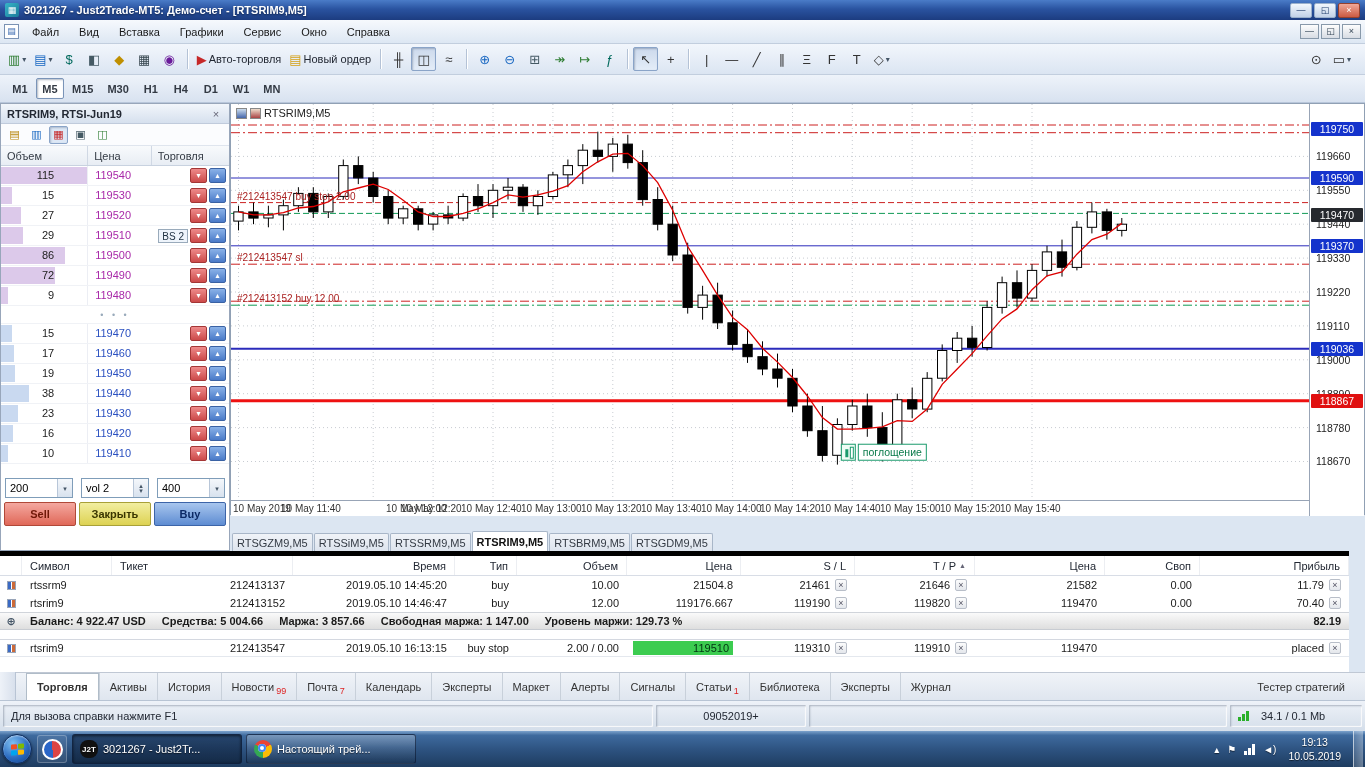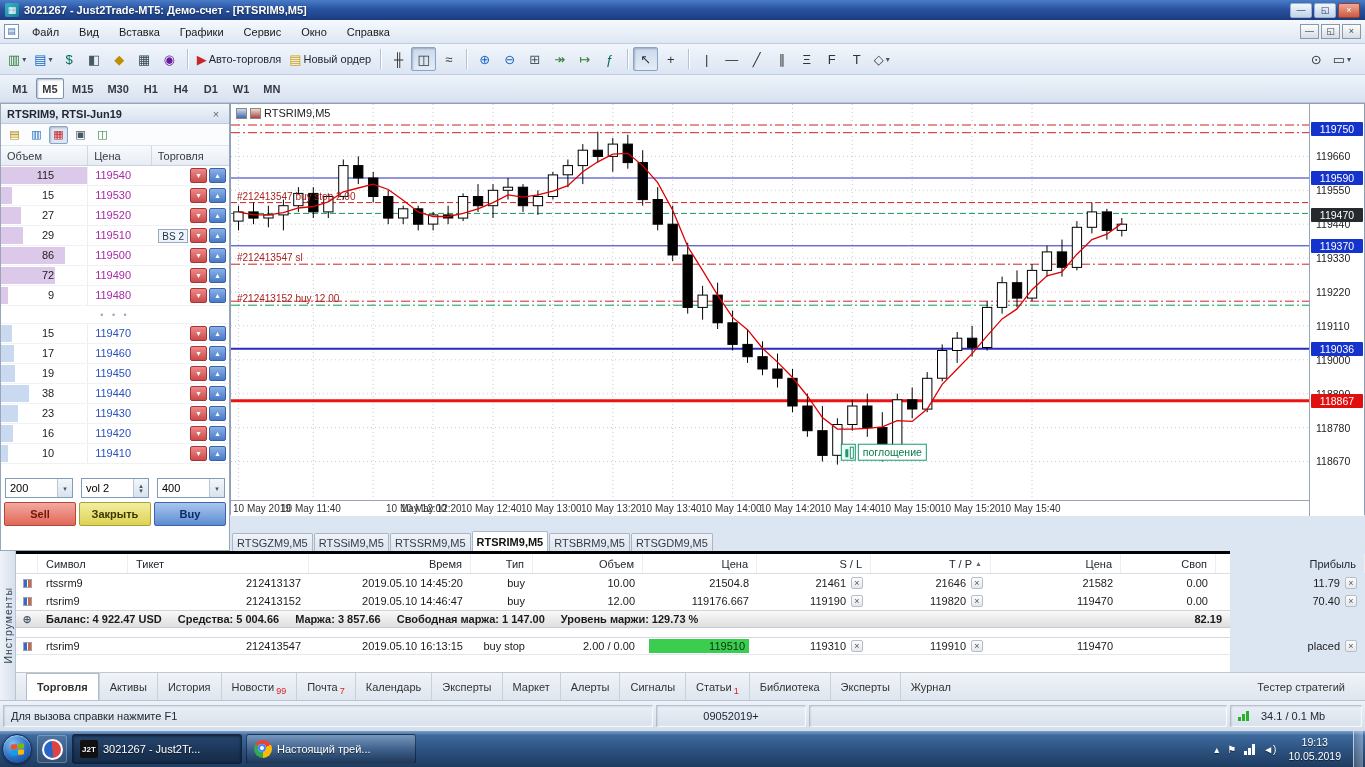--- a/index.html
+++ b/index.html
@@ -87,21 +87,21 @@
 .scale-badge{position:absolute;left:1px;right:1px;text-align:center;font-size:10.5px;color:#fff;border-radius:1px;height:14px;line-height:14px}
 
 
 .chart-tabs{position:absolute;top:531px;left:230px;width:1135px;height:20px;display:flex;align-items:flex-end;padding-left:2px}
 .ctab{height:18px;padding:0 4px;display:flex;align-items:center;background:linear-gradient(#f0f3f8,#dde4ee);border:1px solid #a8b6c8;border-bottom:none;margin-right:1px;color:#333a44;border-radius:2px 2px 0 0}
 .ctab.active{background:#fff;height:20px;font-weight:bold;color:#111}
 
 
 .side-tab{position:absolute;top:551px;left:0;width:16px;height:149px;background:linear-gradient(90deg,#eef2f8,#d8e0ec);border-right:1px solid #b8c4d4;display:flex;align-items:center;justify-content:center}
 .side-tab span{writing-mode:vertical-rl;transform:rotate(180deg);font-size:10.5px;color:#334455;letter-spacing:1px}
-.trade-panel{position:absolute;top:551px;left:16px;width:1214px;height:121px;background:#fff;border-top:3px solid #000000}
+.trade-panel{position:absolute;top:551px;left:0;width:1349px;height:121px;background:#fff;border-top:5px solid #000000}
 .tt-header{height:20px;display:flex;border-bottom:1px solid #d8dde6;background:#fff}
 .tt-hcell{display:flex;align-items:center;justify-content:flex-end;padding:0 8px;border-right:1px solid #eceef2;color:#222833;white-space:nowrap;flex:0 0 auto}
 .tt-hcell.hl{justify-content:flex-start}
 .sort{font-size:7px;margin-left:3px;color:#666677}
 .tt-row{height:18px;display:flex;align-items:center}
 .tt-cell{display:flex;align-items:center;padding:0 8px;white-space:nowrap;overflow:hidden;flex:0 0 auto}
 .tt-cell.al{justify-content:flex-start}
 .tt-cell.ar{justify-content:flex-end}
 .tt-cell.a0{justify-content:center;padding:0}
 .tt-cell.grow{flex:1 1 auto}
@@ -138,21 +138,21 @@
 .taskbar{position:absolute;top:731px;left:0;width:1365px;height:36px;background:linear-gradient(#7ba2cc 0%,#3e6a9e 12%,#2c517e 55%,#1e3c60 100%);display:flex;align-items:center;padding:0 2px;gap:5px}
 .start-orb{width:30px;height:30px;border-radius:50%;background:radial-gradient(circle at 35% 30%,#7ec0f2,#2a6ac0 55%,#123c80);border:1px solid #0e2c5c;display:flex;align-items:center;justify-content:center;box-shadow:0 1px 3px rgba(0,0,0,.5),inset 0 1px 2px rgba(255,255,255,.6)}
 .flag{display:grid;grid-template-columns:6px 6px;grid-template-rows:5px 5px;gap:1px;transform:skewY(-6deg)}
 .flag i{border-radius:1px;display:block}
 .flag .f1{background:#f25022}.flag .f2{background:#7fba00}.flag .f3{background:#00a4ef}.flag .f4{background:#ffb900}
 .pinned-icon{width:30px;height:28px;border-radius:3px;display:flex;align-items:center;justify-content:center;border:1px solid rgba(255,255,255,.25);background:rgba(255,255,255,.08)}
 .pinned-icon::before{content:'';width:17px;height:17px;border-radius:50%;background:conic-gradient(#dd4444 0 50%,#2a66c8 0 100%);border:2px solid #fff}
 .task-apps{display:flex;gap:4px;height:30px}
 .task-btn{display:flex;align-items:center;gap:5px;width:170px;padding:0 7px;border:1px solid rgba(10,25,50,.65);border-radius:3px;background:linear-gradient(rgba(255,255,255,.30),rgba(255,255,255,.10) 45%,rgba(0,0,0,.12));color:#fff;text-shadow:0 1px 1px rgba(0,0,0,.6);overflow:hidden}
 .task-btn.active{background:linear-gradient(rgba(20,40,70,.55),rgba(10,25,45,.55));box-shadow:inset 0 1px 3px rgba(0,0,0,.6)}
-.j2t-icon{width:18px;height:18px;background:#111;color:#fff;font-size:8px;font-weight:bold;display:flex;align-items:center;justify-content:center;border-radius:2px;flex:0 0 auto}
+.j2t-icon{width:18px;height:18px;background:#111;color:#fff;font-size:8px;font-weight:bold;display:flex;align-items:center;justify-content:center;border-radius:8px;flex:0 0 auto}
 .chrome-icon{width:18px;height:18px;border-radius:50%;background:conic-gradient(from -60deg,#ea4335 0 120deg,#fbbc05 0 240deg,#34a853 0 360deg);position:relative;flex:0 0 auto}
 .chrome-icon::after{content:'';position:absolute;left:4px;top:4px;width:8px;height:8px;border-radius:50%;background:#fff;box-shadow:inset 0 0 0 2px #4285f4}
 .task-label{white-space:nowrap;overflow:hidden;font-size:11px}
 .tray{margin-left:auto;display:flex;align-items:center;gap:8px}
 .tray-ic{color:#fff;font-size:10px;text-shadow:0 1px 1px rgba(0,0,0,.5)}
 .tray-ic.net{display:flex;align-items:flex-end;gap:1px;height:11px}
 .tray-ic.net i{width:3px;background:#fff;display:block}
 .tray-ic.net i:nth-child(1){height:4px}.tray-ic.net i:nth-child(2){height:7px}.tray-ic.net i:nth-child(3){height:11px}
 .clock{color:#fff;text-align:center;font-size:10.5px;line-height:1.35;text-shadow:0 1px 1px rgba(0,0,0,.6);padding:8px 4px}
 .show-desktop{width:10px;height:36px;background:linear-gradient(90deg,rgba(255,255,255,.15),rgba(255,255,255,.35));border-left:1px solid rgba(255,255,255,.5)}

